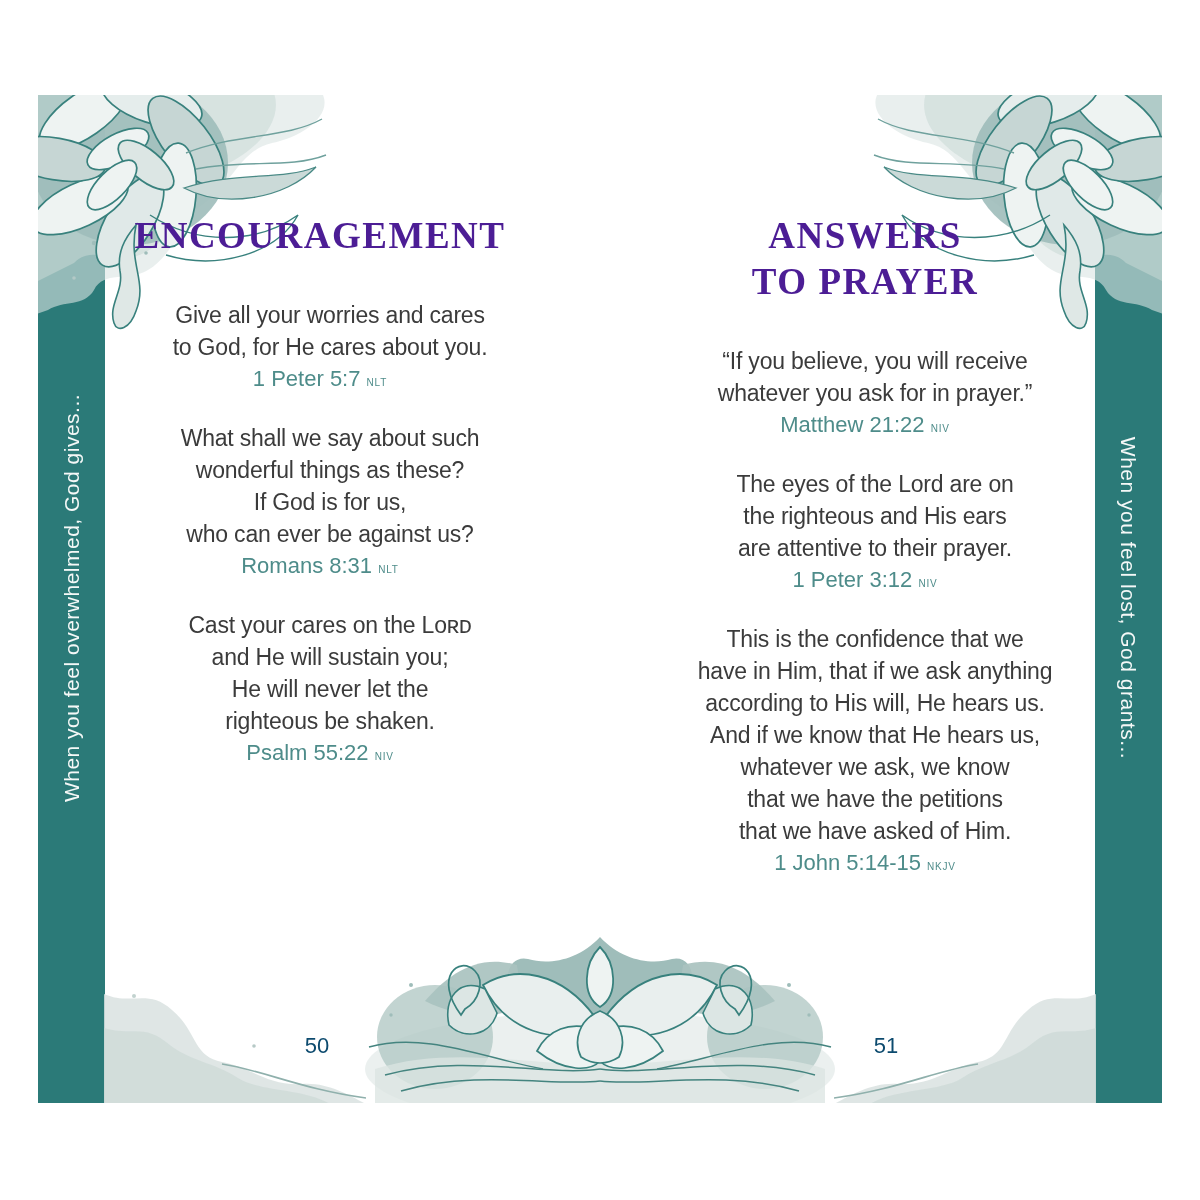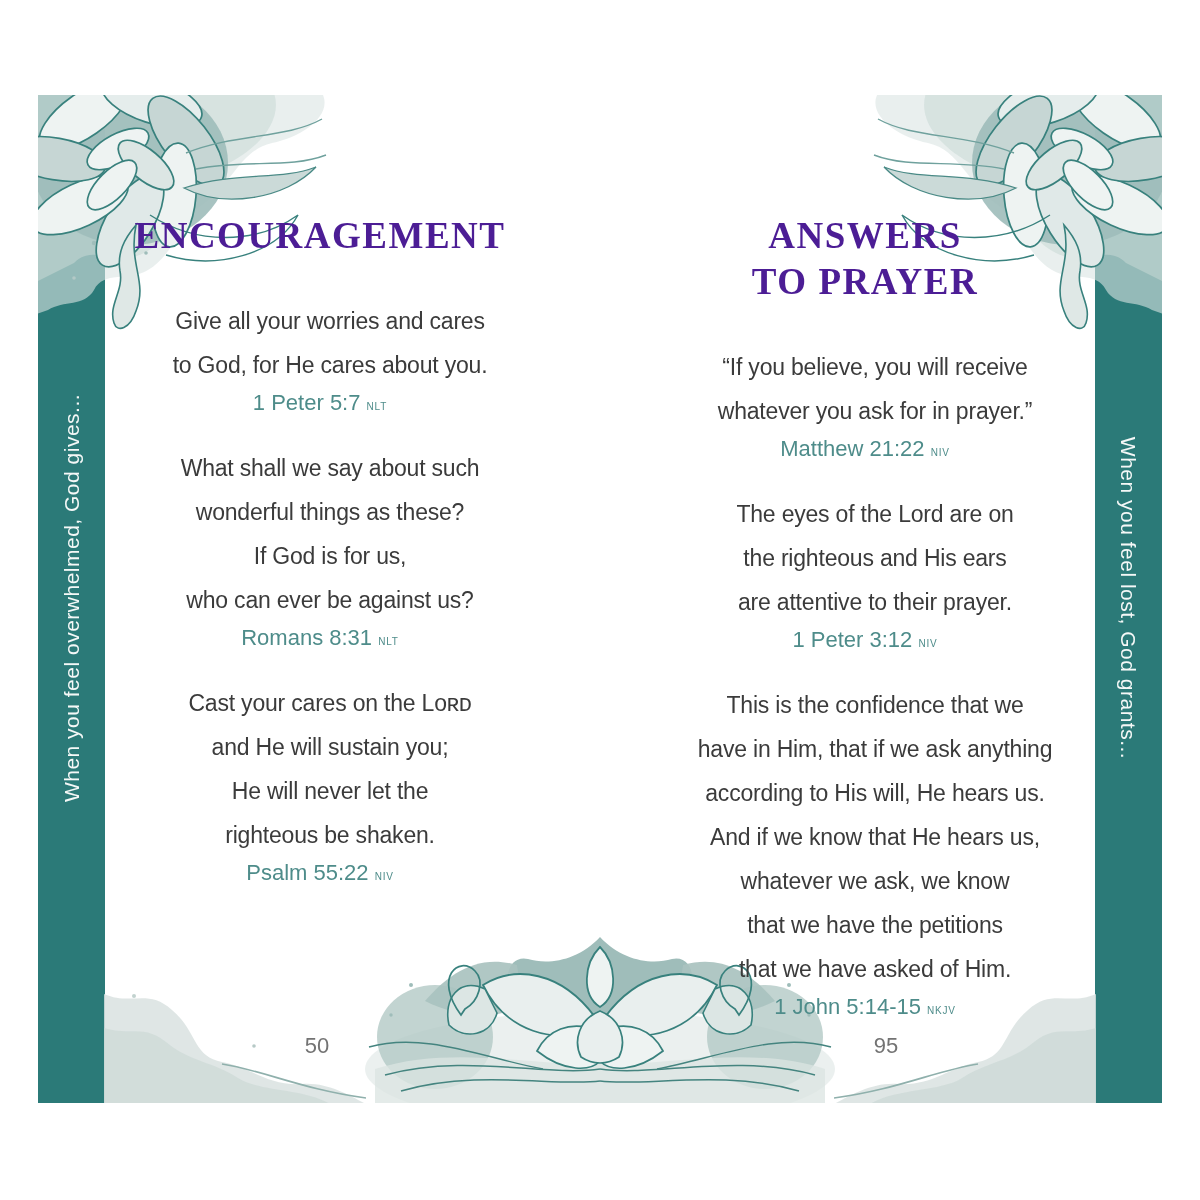--- a/index.html
+++ b/index.html
@@ -35,31 +35,31 @@
   .page-col.right{left:612px;width:430px;}
 
   .page-title{
     font-family:"Liberation Serif", serif;
     font-size:37px;line-height:46px;letter-spacing:1.5px;
     color:#4c1d95;font-weight:600;white-space:nowrap;
     margin-bottom:40px;
   }
   .verse-block{margin-bottom:24px;}
   .verse-lines{
-    font-size:23px;line-height:44px;color:#3b3b3b;white-space:nowrap;
+    font-size:23px;line-height:32px;color:#3b3b3b;white-space:nowrap;
     letter-spacing:-0.2px;
     margin-left:20px;
   }
   .verse-ref{
     font-size:22px;line-height:30px;color:#4e8c8a;margin-top:1px;white-space:nowrap;
   }
   .verse-ref .version{font-size:10px;letter-spacing:0.8px;}
 
   .page-number{
-    position:absolute;font-size:22px;color:#737373;width:60px;text-align:center;
+    position:absolute;font-size:22px;color:#0c4a6e;width:60px;text-align:center;
     top:938px;
   }
   .page-number.left{left:249px;}
   .page-number.right{left:818px;}
 </style>
 </head>
 <body>
 
 <div class="canvas">
   <div class="spread">
@@ -193,15 +193,15 @@
             <div class="verse-ref">1 Peter 3:12 <span class="version">NIV</span></div>
           </div>
           <div class="verse-block">
             <div class="verse-lines">This is the confidence that we<br>have in Him, that if we ask anything<br>according to His will, He hears us.<br>And if we know that He hears us,<br>whatever we ask, we know<br>that we have the petitions<br>that we have asked of Him.</div>
             <div class="verse-ref">1 John 5:14-15 <span class="version">NKJV</span></div>
           </div>
         </div>
     </div>
 
     <div class="page-number left">50</div>
-    <div class="page-number right">95</div>
+    <div class="page-number right">51</div>
   </div>
 </div>
 
 </body></html>

